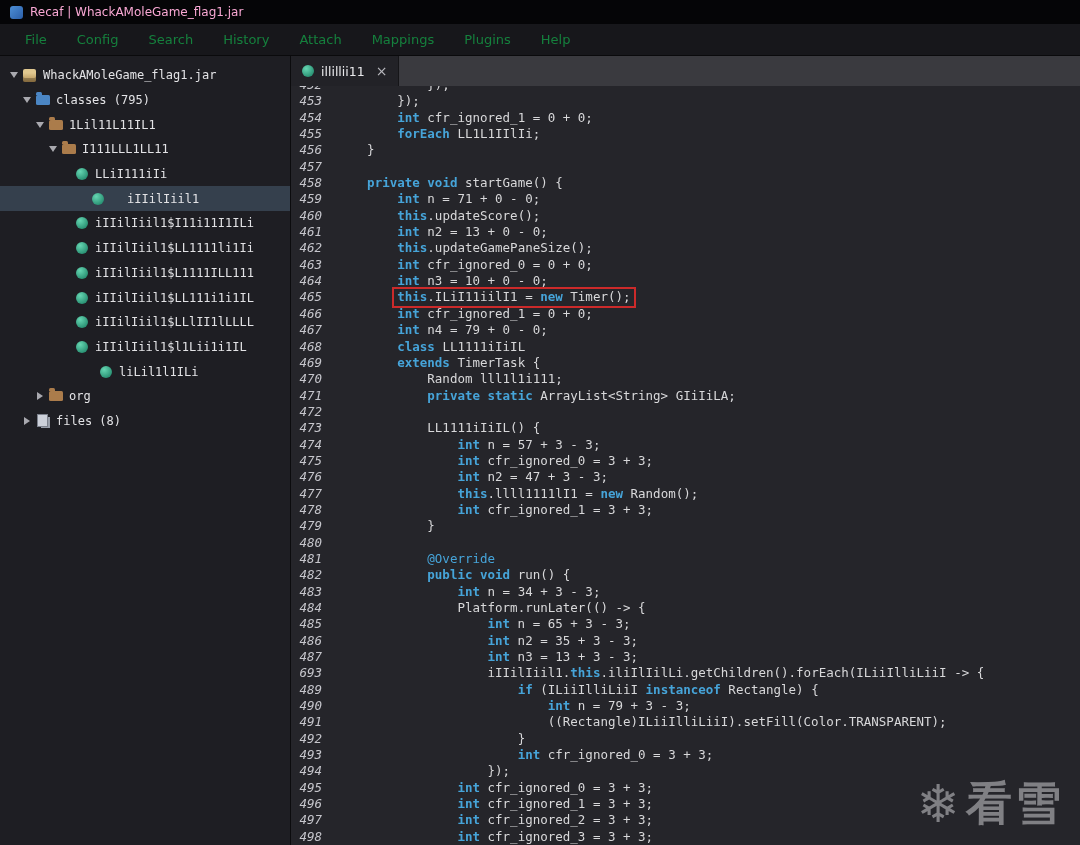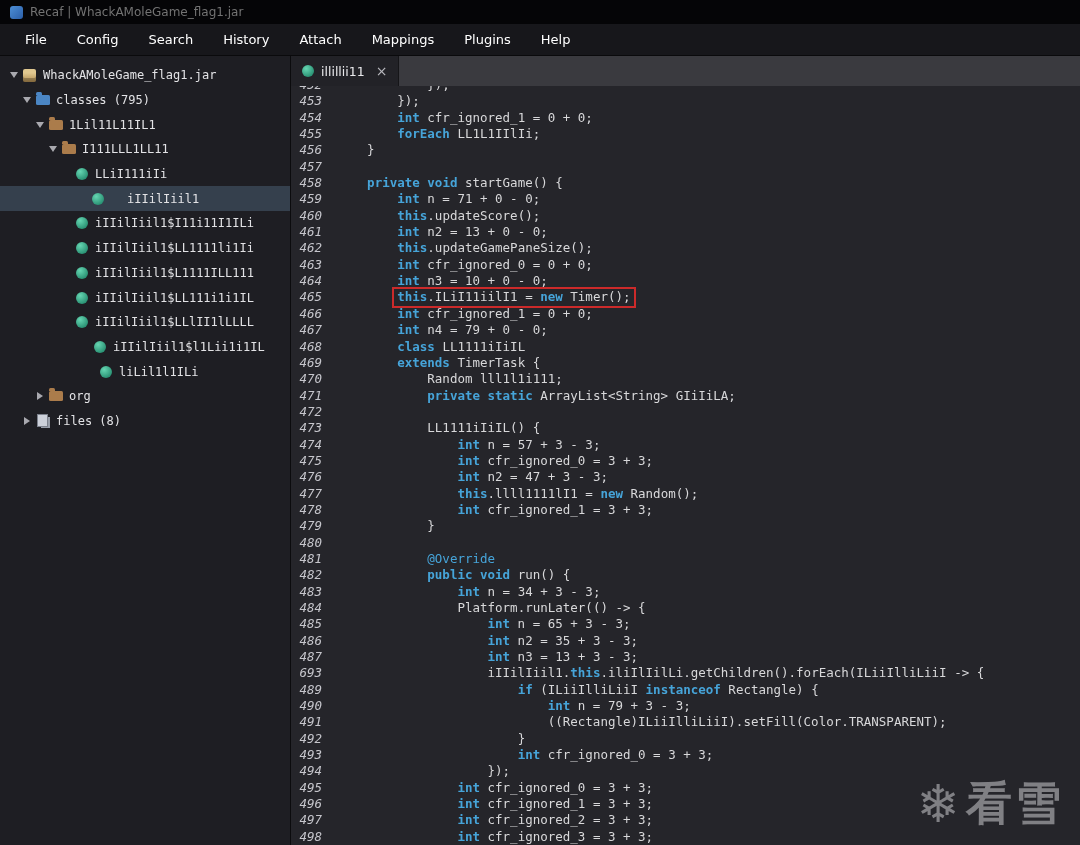--- a/index.html
+++ b/index.html
@@ -1,26 +1,26 @@
 <!DOCTYPE html>
 <html><head>
 <meta charset="utf-8">
 <style>
   *{box-sizing:border-box;margin:0;padding:0}
   html,body{width:1080px;height:845px;overflow:hidden}
   body{background:#202024;font-family:"DejaVu Sans",sans-serif}
   .app{position:relative;width:1080px;height:845px;display:flex;flex-direction:column;background:#25252a}
 
   
-  .titlebar{height:24px;background:#050507;display:flex;align-items:center;gap:7px;padding:0 10px;color:#737373;font-size:12px;flex:none}
+  .titlebar{height:24px;background:#050507;display:flex;align-items:center;gap:7px;padding:0 10px;color:#f9a8d4;font-size:12px;flex:none}
   .app-icon{width:13px;height:13px;border-radius:3px;background:linear-gradient(135deg,#4d8fd6,#2b5ea8);flex:none}
 
   
   .menubar{height:32px;background:#17171b;display:flex;align-items:center;padding:0 10px;border-bottom:1px solid #0a0a0c;flex:none}
-  .menu-item{padding:21px 15px;color:#ffffff;font-size:13px;cursor:default}
+  .menu-item{padding:21px 15px;color:#15803d;font-size:13px;cursor:default}
 
   .workspace{flex:1;display:flex;min-height:0}
 
   
   .sidebar{width:291px;background:#1e1e23;border-right:1px solid #0b0b0d;padding-top:7px;overflow:hidden;flex:none}
   .trow{height:24.7px;display:flex;align-items:center;white-space:nowrap;cursor:default}
   .trow.selected{background:#35404d}
   .expander{width:15px;display:flex;justify-content:center;align-items:center;flex:none}
   .arr-d{width:0;height:0;border-left:4.5px solid transparent;border-right:4.5px solid transparent;border-top:6px solid #a9a9af}
   .arr-r{width:0;height:0;border-top:4.5px solid transparent;border-bottom:4.5px solid transparent;border-left:6px solid #a9a9af}
@@ -155,21 +155,21 @@
           </span>
           <span class="tlabel">iIIilIiil1$LL111i1i1IL</span>
         </div>
         <div class="trow" style="padding-left: 58px; align-items: center;">
           <span class="expander"></span>
           <span class="ticon">
             <span class="ic-class"></span>
           </span>
           <span class="tlabel">iIIilIiil1$LLlII1lLLLL</span>
         </div>
-        <div class="trow" style="padding-left: 76px;">
+        <div class="trow" style="padding-left: 58px;">
           <span class="expander"></span>
           <span class="ticon">
             <span class="ic-class"></span>
           </span>
           <span class="tlabel">iIIilIiil1$l1Lii1i1IL</span>
         </div>
         <div class="trow" style="padding-left: 82px;">
           <span class="expander"></span>
           <span class="ticon">
             <span class="ic-class"></span>

